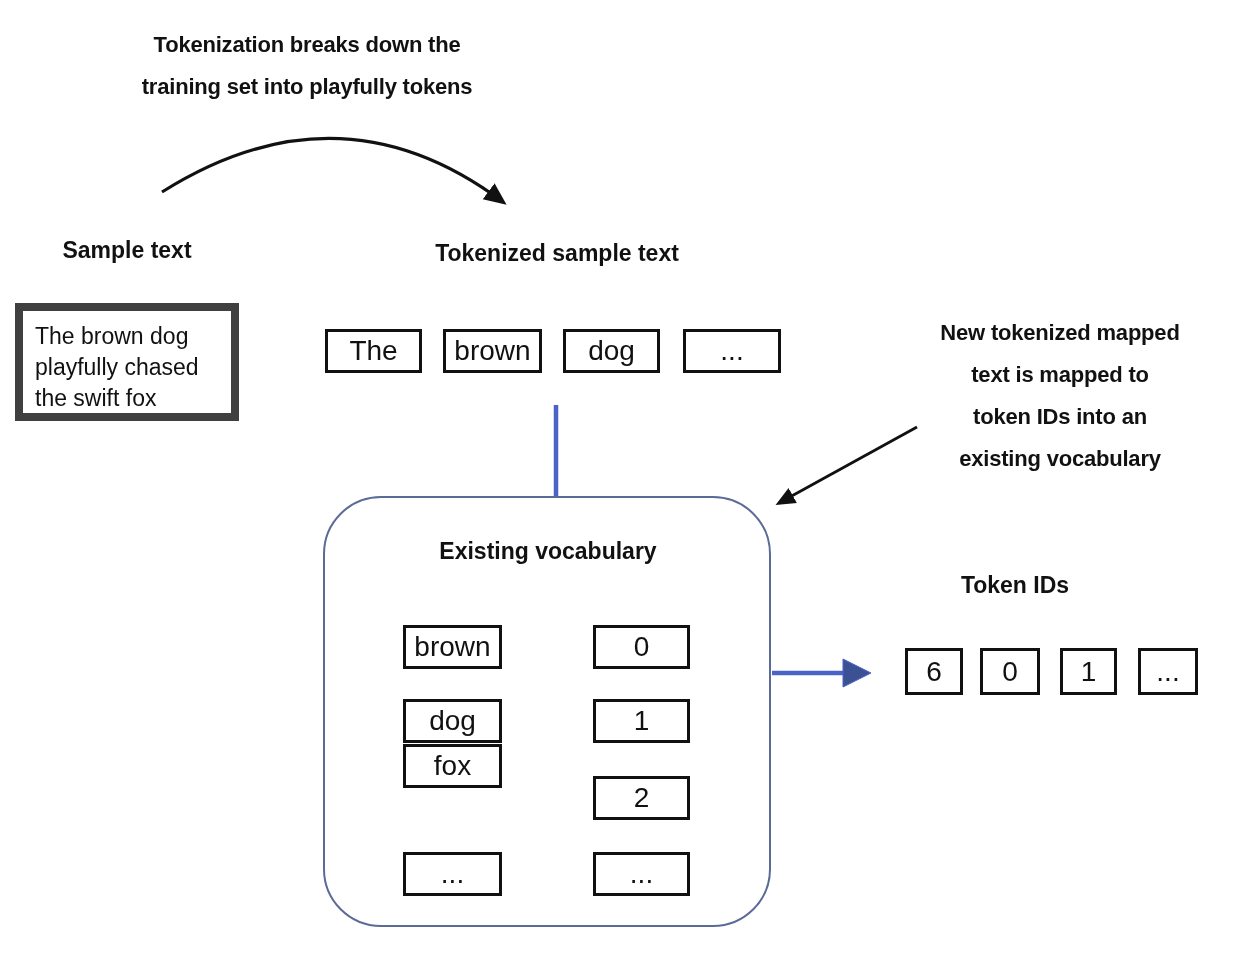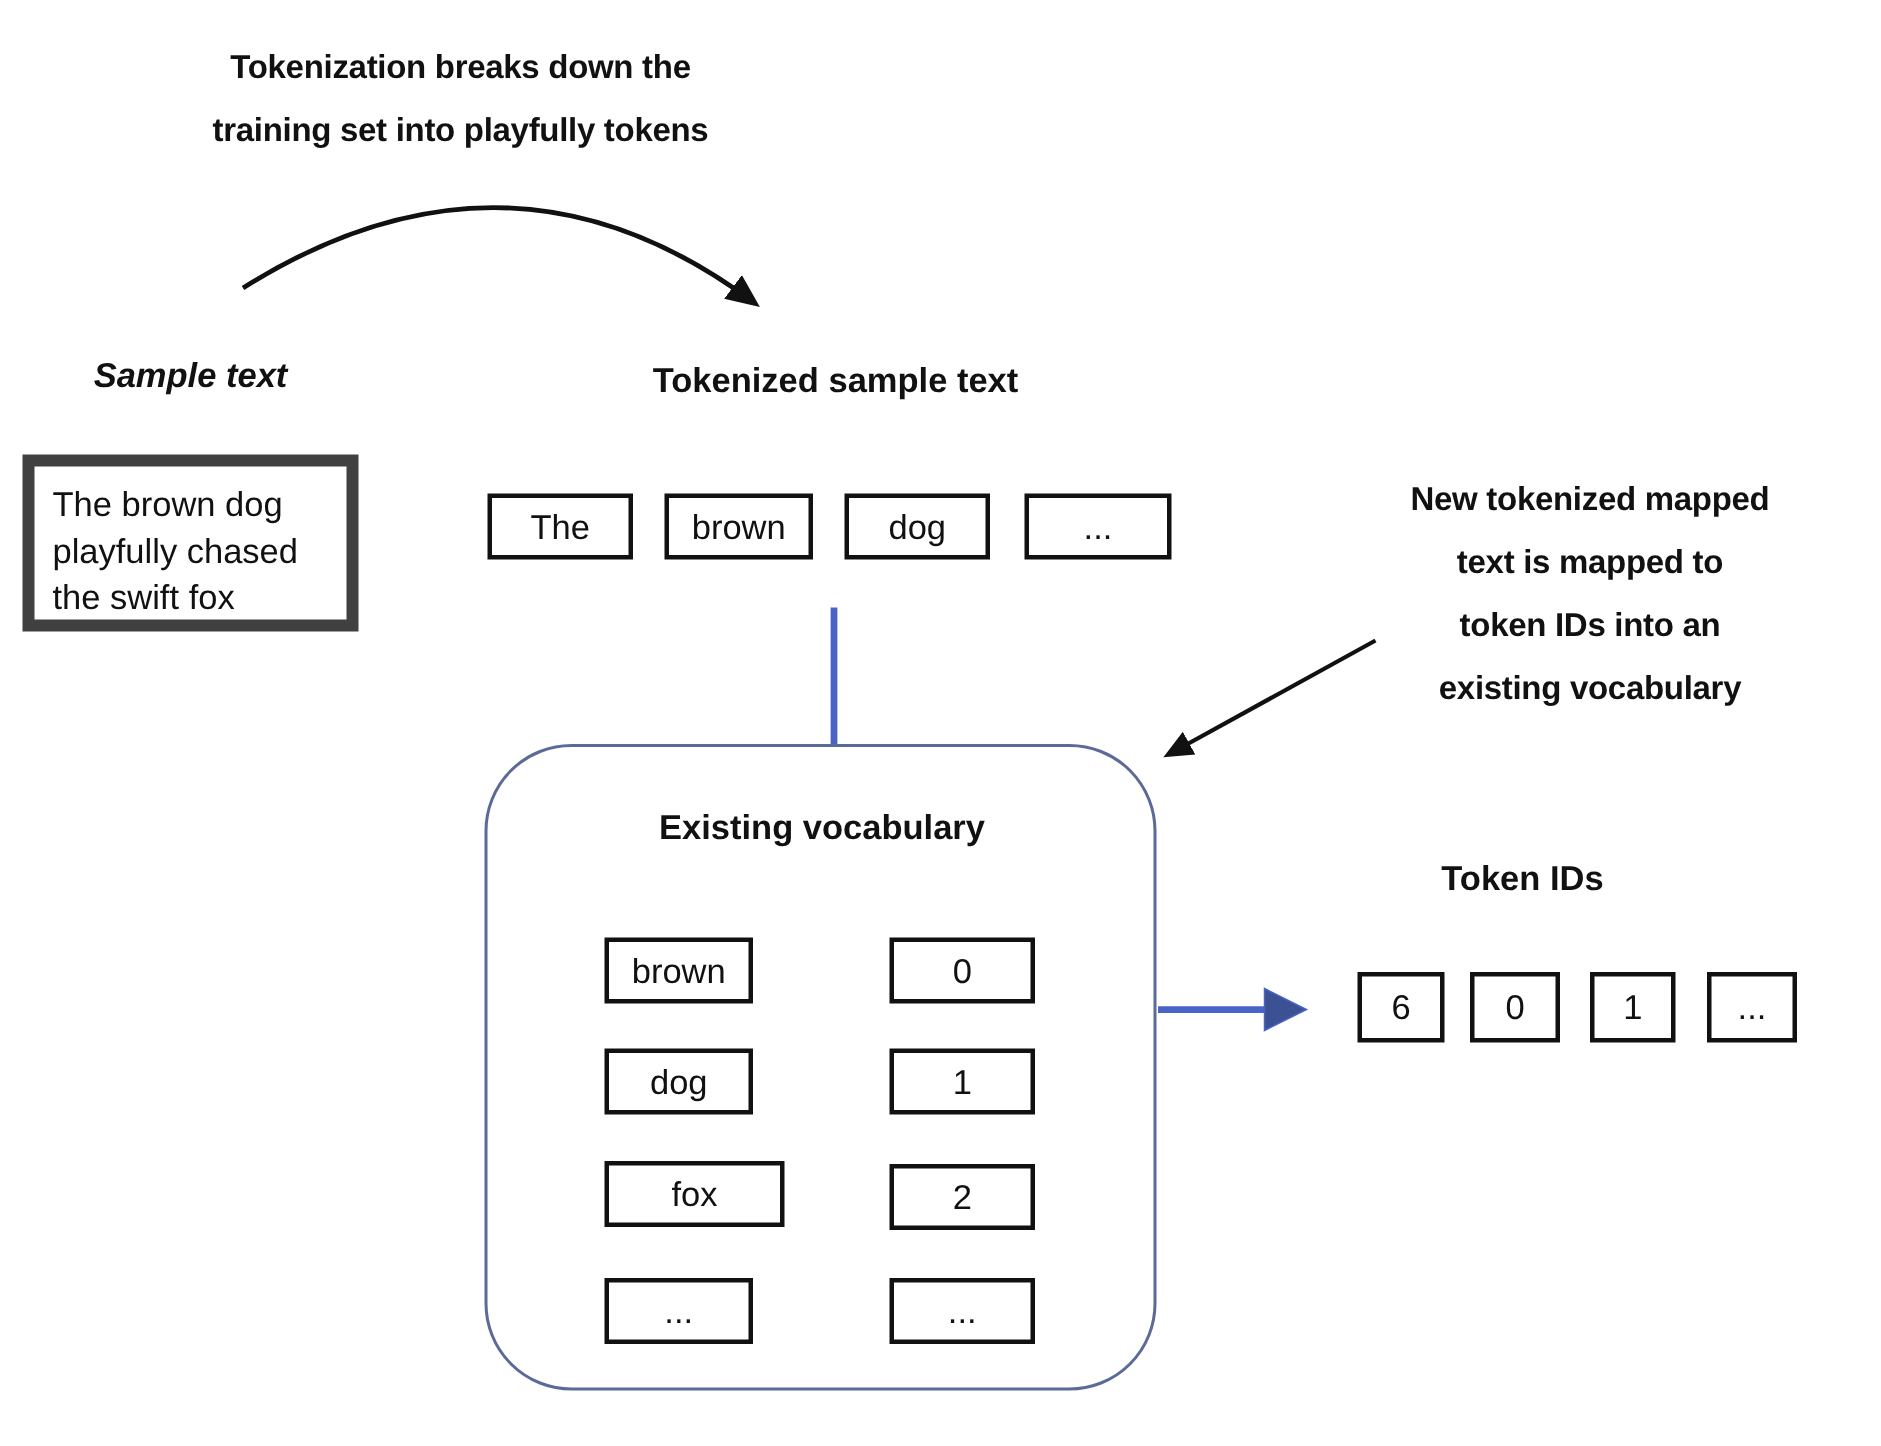--- a/index.html
+++ b/index.html
@@ -30,21 +30,21 @@
     font-size:23px;
     transform:translateX(-50%);
     white-space:nowrap;
   }
   .plainbox{
     position:absolute;
     border:3px solid #111111;
     background:#ffffff;
     box-sizing:border-box;
     display:flex;align-items:center;justify-content:center;
-    font-size:23px;
+    font-size:28px;
   }
   #sample-box{
     position:absolute;
     left:15px;top:303px;width:224px;height:118px;
     border:8px solid #404040;
     box-sizing:border-box;
     background:#ffffff;
     font-size:23px;line-height:31px;
     padding:10px 8px 8px 12px;
   }
@@ -85,21 +85,21 @@
     <path d="M512,721 L578,721" fill="none" stroke="#111111" stroke-width="2.8" marker-end="url(#mk-black-sm)"></path>
     <path d="M512,798 L578,798" fill="none" stroke="#111111" stroke-width="2.8" marker-end="url(#mk-black-sm)"></path>
     <path d="M512,874 L578,874" fill="none" stroke="#111111" stroke-width="2.8" marker-end="url(#mk-black-sm)"></path>
   </svg>
 
   <div class="annotation" style="left:287px;top:24px;">
     <div>Tokenization breaks down the</div>
     <div>training set into playfully tokens</div>
   </div>
 
-  <div class="heading" style="left:127px;top:237px;font-style:italic;">Sample text</div>
+  <div class="heading" style="left:127px;top:237px;">Sample text</div>
   <div id="sample-box">
     <span>The brown dog playfully chased the swift fox</span>
   </div>
 
   <div class="heading" style="left:557px;top:240px;">Tokenized sample text</div>
   <div class="plainbox" style="left:325px;top:329px;width:97px;height:44px;">
     <span>The</span>
   </div>
   <div class="plainbox" style="left:443px;top:329px;width:99px;height:44px;">
     <span>brown</span>
@@ -128,21 +128,21 @@
     <span>0</span>
   </div>
 
   <div class="plainbox" style="left:403px;top:699px;width:99px;height:44px;">
     <span>dog</span>
   </div>
   <div class="plainbox" style="left:593px;top:699px;width:97px;height:44px;">
     <span>1</span>
   </div>
 
-  <div class="plainbox" style="left:403px;top:774px;width:120px;height:44px;">
+  <div class="plainbox" style="left:403px;top:744px;width:99px;height:44px;">
     <span>fox</span>
   </div>
   <div class="plainbox" style="left:593px;top:776px;width:97px;height:44px;">
     <span>2</span>
   </div>
 
   <div class="plainbox" style="left:403px;top:852px;width:99px;height:44px;">
     <span>...</span>
   </div>
   <div class="plainbox" style="left:593px;top:852px;width:97px;height:44px;">

